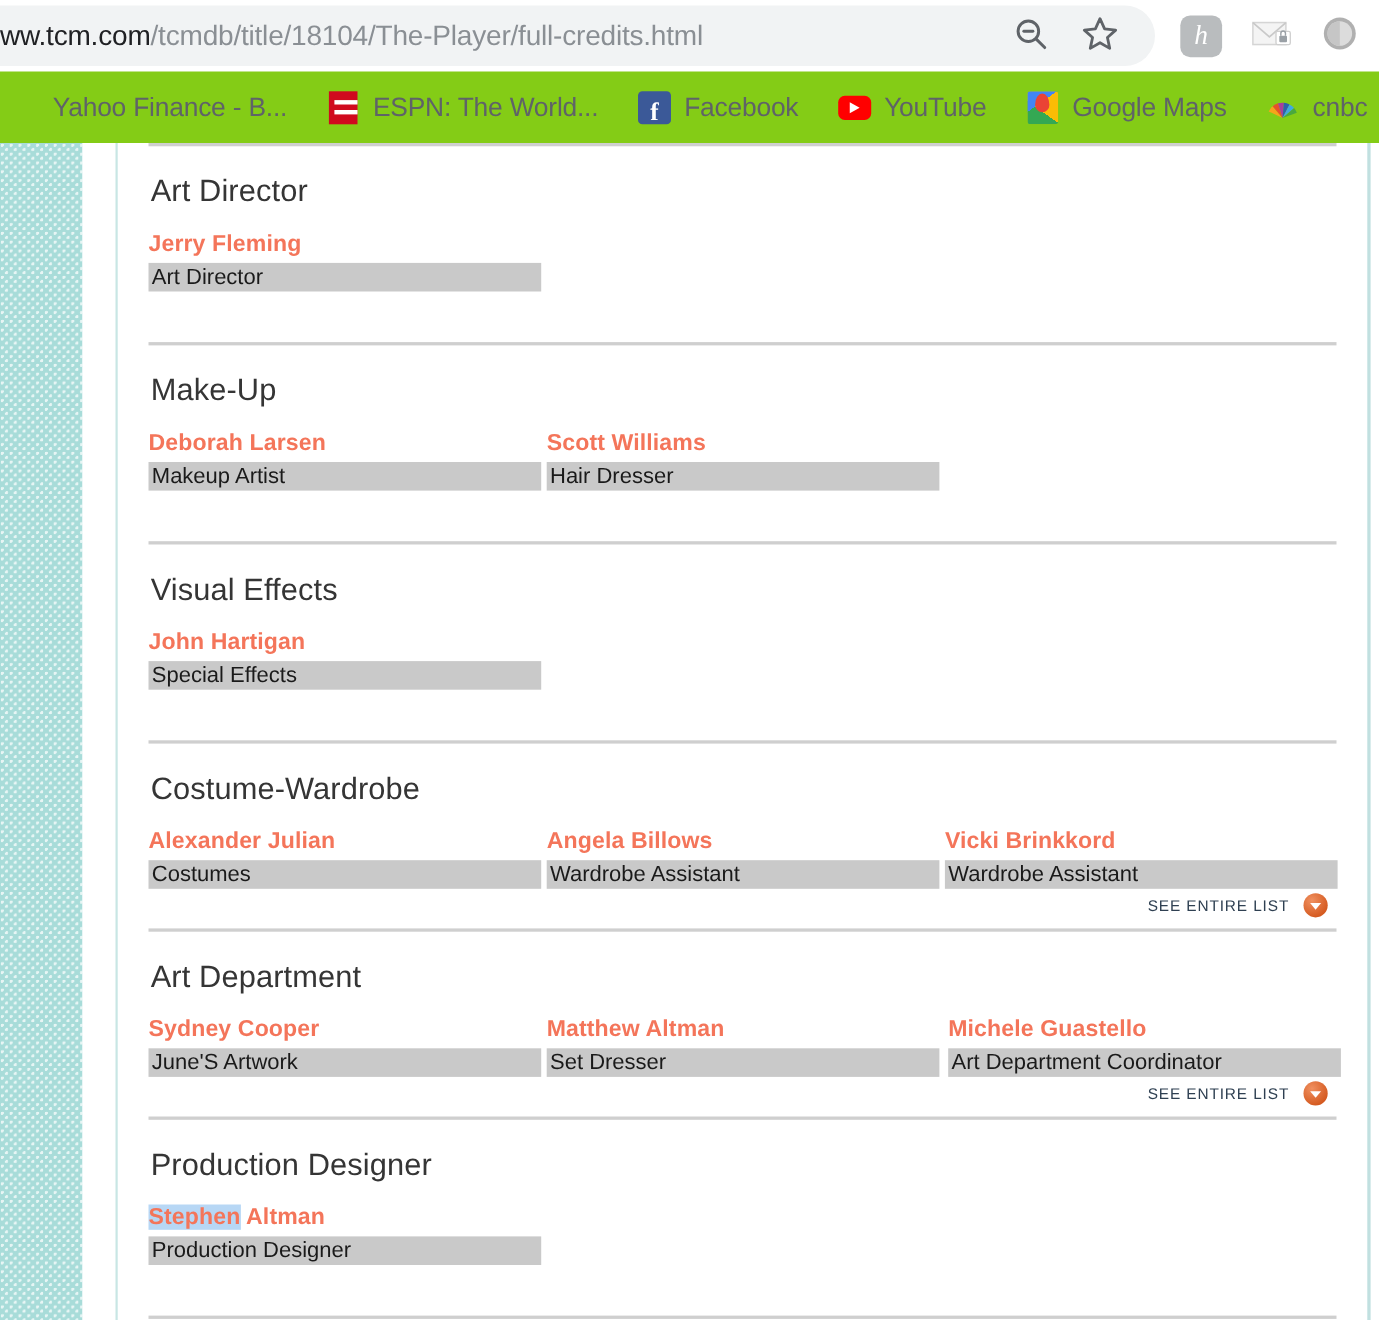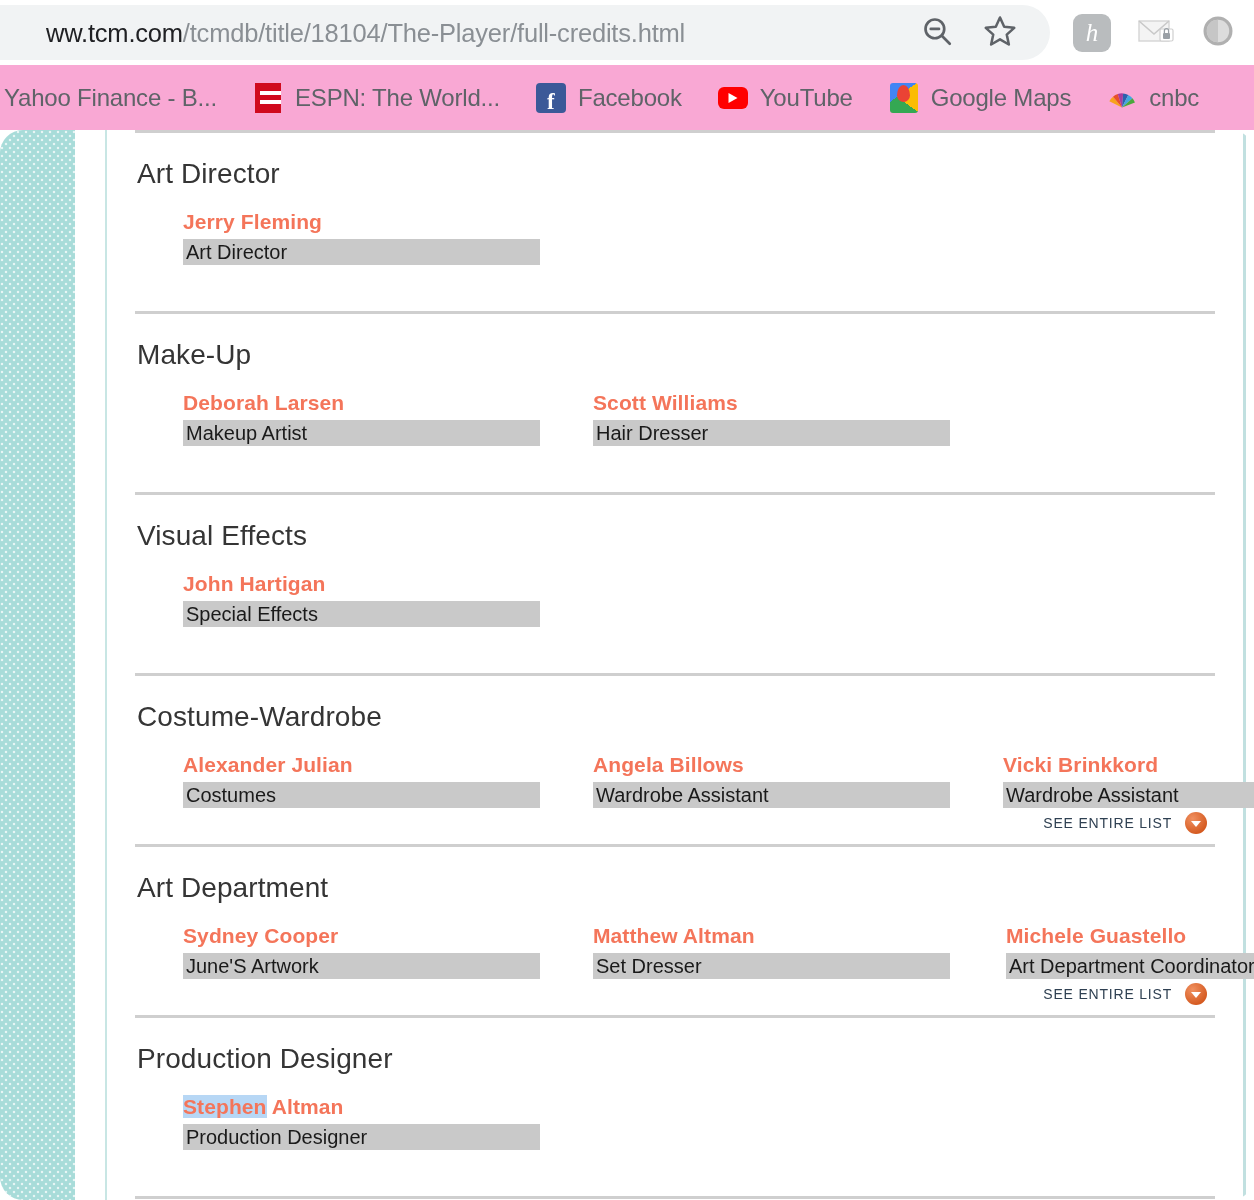--- a/index.html
+++ b/index.html
@@ -43,21 +43,20 @@
 
   #url-text {
     position: absolute;
     left: 40px;
     top: 50%;
     transform: translateY(-50%);
     font-size: 25.5px;
     letter-spacing: -0.2px;
     white-space: nowrap;
     color: #5f6368;
-    padding-left: 46px;
   }
   #url-host { color: #202124; }
   #url-path { color: #8a8f94; }
 
   .omni-icon {
     position: absolute;
     top: 50%;
     transform: translateY(-50%);
     cursor: pointer;
   }
@@ -84,25 +83,26 @@
     font-size: 25px;
     color: #ffffff;
   }
 
   
   #bookmarks-bar {
     position: absolute;
     top: 65px; left: 0;
     width: 1254px;
     height: 65px;
-    background: #f9a8d4;
+    background: #84cc16;
     display: flex;
     align-items: center;
     overflow: hidden;
     white-space: nowrap;
+    padding-left: 44px;
   }
 
   .bookmark-item {
     display: flex;
     align-items: center;
     height: 44px;
     padding: 0 10px;
     margin-right: 16px;
     border-radius: 6px;
     cursor: pointer;
@@ -174,21 +174,20 @@
   .fav-nbc { width: 32px; height: 26px; }
 
   
   #page-viewport {
     position: absolute;
     top: 130px; left: 0;
     width: 1254px;
     height: 1070px;
     overflow: hidden;
     background: #ffffff;
-    border-radius: 23px;
   }
 
   #site-bg-left {
     position: absolute;
     top: 0; left: 0;
     width: 75px; height: 1070px;
     background-color: #a8dcd9;
     background-image:
       radial-gradient(circle at 2px 2px, rgba(255,255,255,0.72) 1.4px, transparent 1.6px),
       radial-gradient(circle at 6px 6px, rgba(255,255,255,0.72) 1.4px, transparent 1.6px);
@@ -238,21 +237,20 @@
   }
 
   .credit-grid {
     display: flex;
     flex-wrap: nowrap;
   }
 
   .credit-cell {
     width: 362px;
     flex: 0 0 auto;
-    margin-left: 48px;
   }
   .credit-cell.last-cell { width: 365px; }
 
   .credit-name {
     font-size: 21px;
     font-weight: bold;
     color: #f4755a;
     letter-spacing: 0.1px;
     padding-bottom: 5px;
     display: inline-block;

